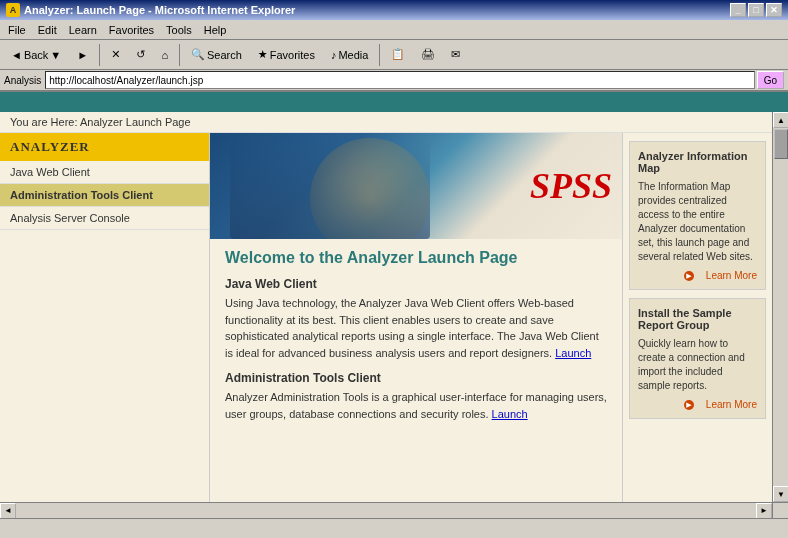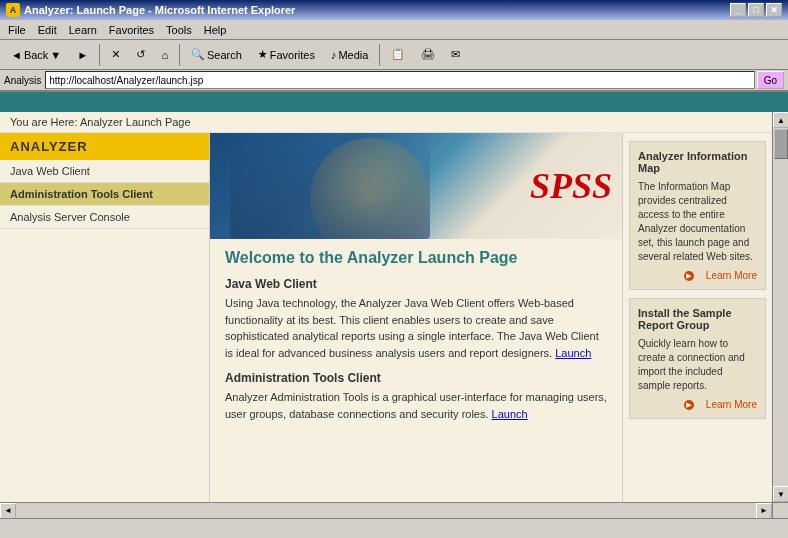--- a/index.html
+++ b/index.html
@@ -126,20 +126,21 @@
       background: #f5f0e0;
       border-right: 1px solid #ccc;
     }
     .sidebar-header {
       background: #f0c000;
       color: #333;
       font-weight: bold;
       font-size: 13px;
       padding: 6px 10px;
       letter-spacing: 1px;
+      font-family: Liberation Serif, serif;
     }
     .sidebar-item {
       padding: 5px 10px;
       font-size: 11px;
       color: #333;
       cursor: pointer;
       border-bottom: 1px solid #ddd;
     }
     .sidebar-item.active {
       background: #d4c870;

